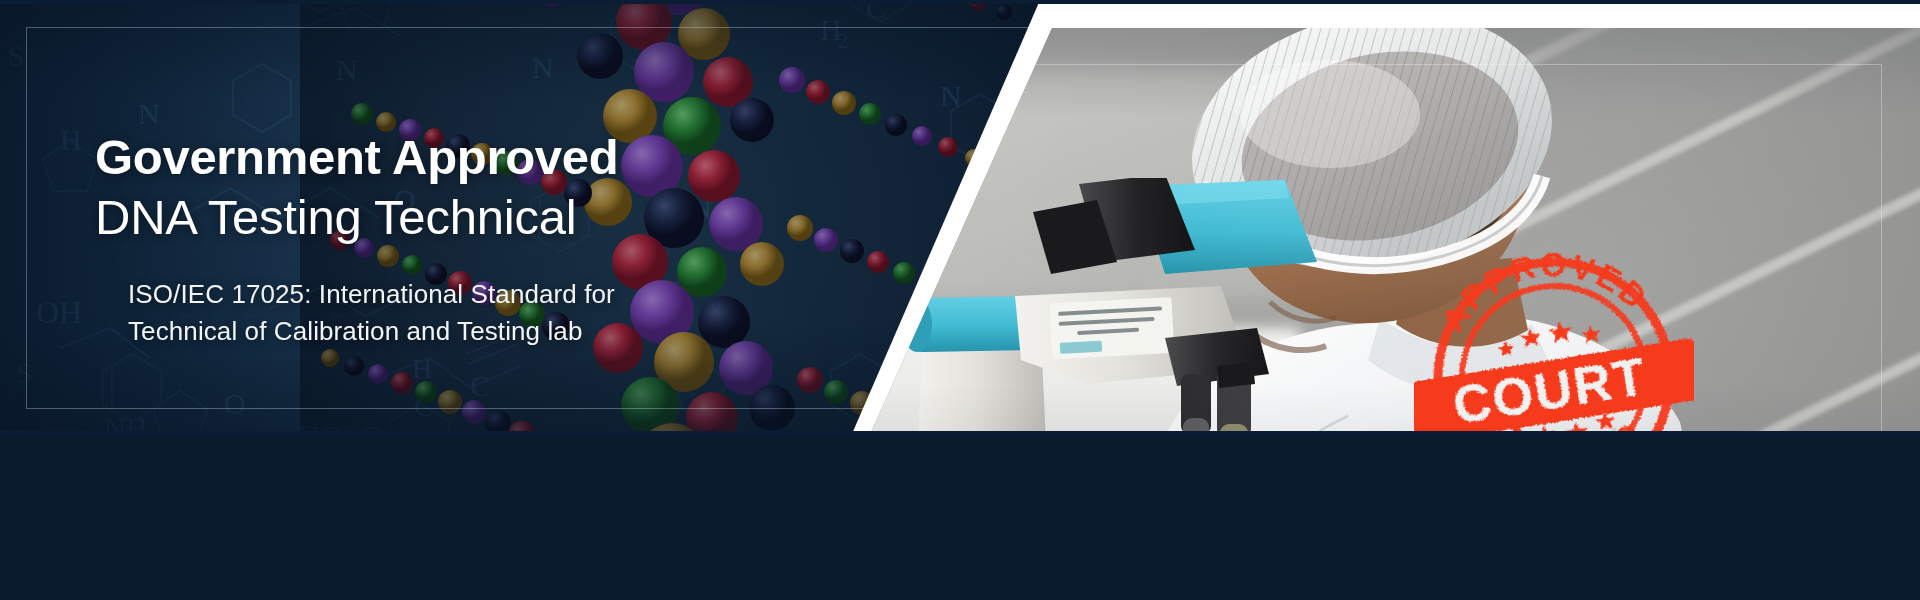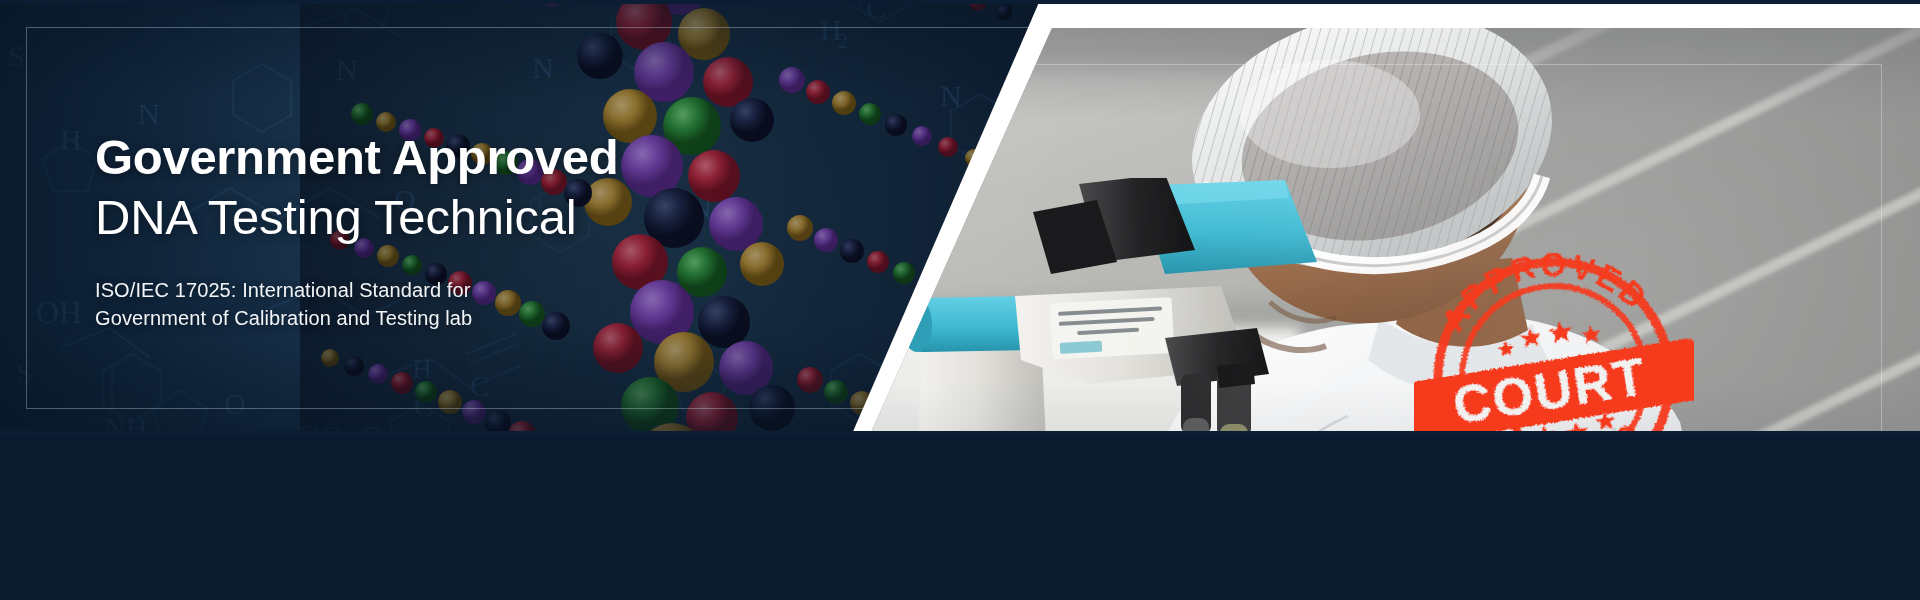--- a/index.html
+++ b/index.html
@@ -56,23 +56,24 @@
     text-shadow:0 2px 10px rgba(0,0,0,.45);
   }
   .h2 {
     color:#ffffff; font-size:49px; font-weight:normal;
     letter-spacing:-.2px; line-height:1.18; white-space:nowrap;
     margin-top:5px;
     text-shadow:0 2px 10px rgba(0,0,0,.45);
   }
   .sub {
     margin-top:29px;
-    color:#f2f5f8; font-size:20px; font-weight:normal;
+    color:#f2f5f8; font-size:26px; font-weight:normal;
     line-height:1.42; letter-spacing:.1px;
     text-shadow:0 2px 9px rgba(0,0,0,.55);
+    margin-left:33px;
   }
   .sub div { white-space:nowrap; }
 
   
   .photo-wrap {
     position:absolute; top:0; right:0; width:1140px; height:600px;
     z-index:5;
     clip-path: polygon(260px 0, 1140px 0, 1140px 600px, 0 600px);
   }
   .photo-white { position:absolute; inset:0; background:#ffffff; }
@@ -496,21 +497,21 @@
 
   <div class="bg-vign"></div>
 
   <div class="frame"></div>
 
   <div class="copy">
     <div class="h1">Government Approved</div>
     <div class="h2">DNA Testing Technical</div>
     <div class="sub">
       <div>ISO/IEC 17025: International Standard for</div>
-      <div>Government of Calibration and Testing lab</div>
+      <div>Technical of Calibration and Testing lab</div>
     </div>
   </div>
 
   <div class="photo-wrap">
     <div class="photo-white"></div>
 
     <div class="photo">
       <div class="photo-inner">
         <div class="lab-bg"></div>
         <div class="lab-window2"></div>

